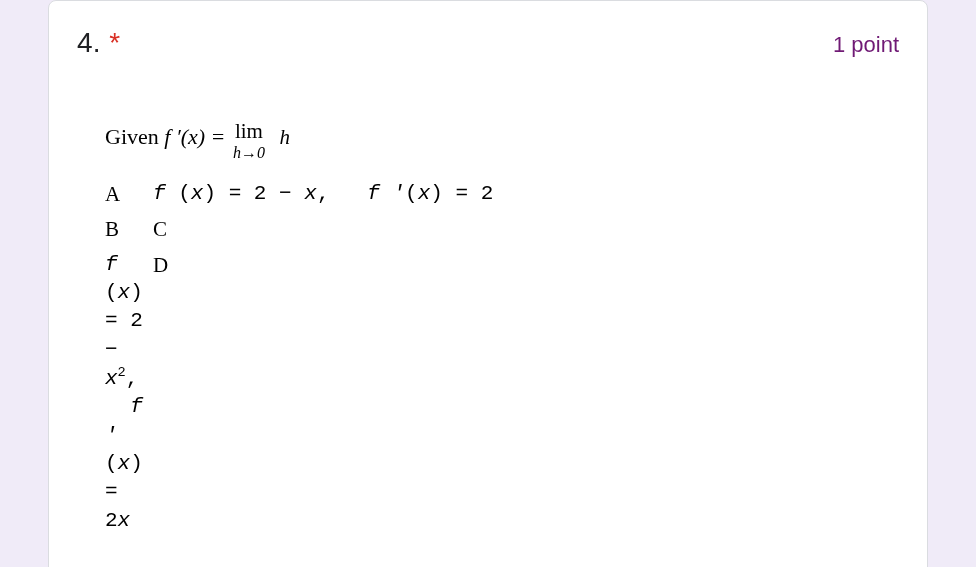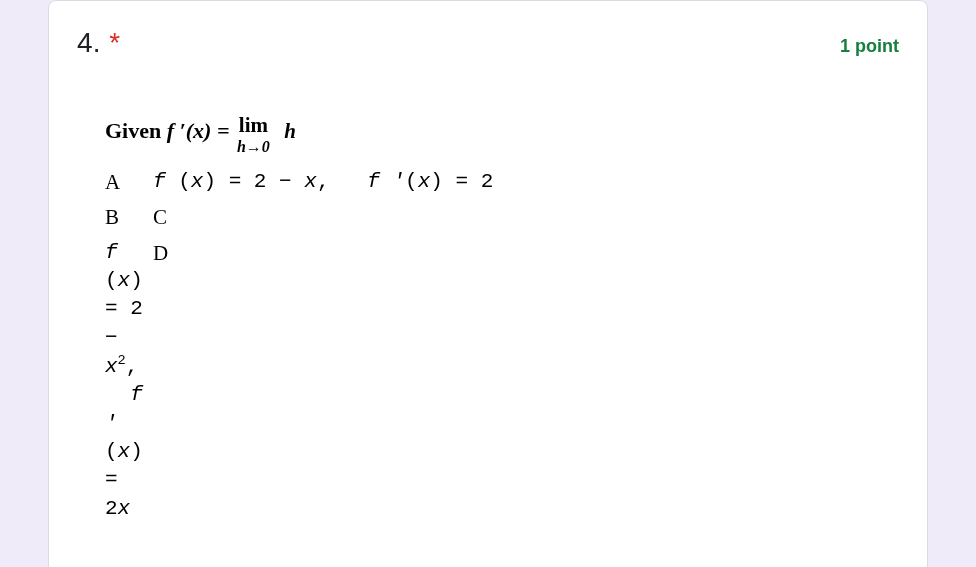--- a/index.html
+++ b/index.html
@@ -36,35 +36,34 @@
   .q-number {
     font-size: 28px;
     letter-spacing: 0.2px;
   }
   .q-required {
     color: #d93025;
     font-size: 28px;
     margin-left: 4px;
   }
   .q-points {
-    font-size: 18px;
-    color: #15803d;
-    font-weight: 700;
+    font-size: 22px;
+    color: #701a75;
+    font-weight: 400;
   }
   .question-block {
     padding: 0 8px 0 28px;
     font-family: "Times New Roman", Times, serif;
     font-size: 22px;
     color: #000;
     line-height: 1.35;
   }
   .prompt-line {
     white-space: nowrap;
     margin-bottom: 10px;
-    font-weight: bold;
   }
   .frac {
     display: inline-block;
     vertical-align: middle;
     text-align: center;
     margin: 0 3px;
     position: relative;
     top: -2px;
   }
   .frac .num {
@@ -78,21 +77,21 @@
     padding: 1px 4px 0 4px;
     font-size: 21px;
     font-style: italic;
   }
   .lim {
     display: inline-block;
     vertical-align: middle;
     text-align: center;
     position: relative;
     top: 2px;
-    margin: 2px 2px;
+    margin: 8px 2px;
   }
   .lim .top { display:block; font-size: 21px; }
   .lim .sub { display:block; font-size: 16px; margin-top:-3px; font-style: italic;}
   .sup-nudge {
     font-size: 0.65em;
     vertical-align: super;
     position: relative;
     top: 0;
   }
   .choices {

